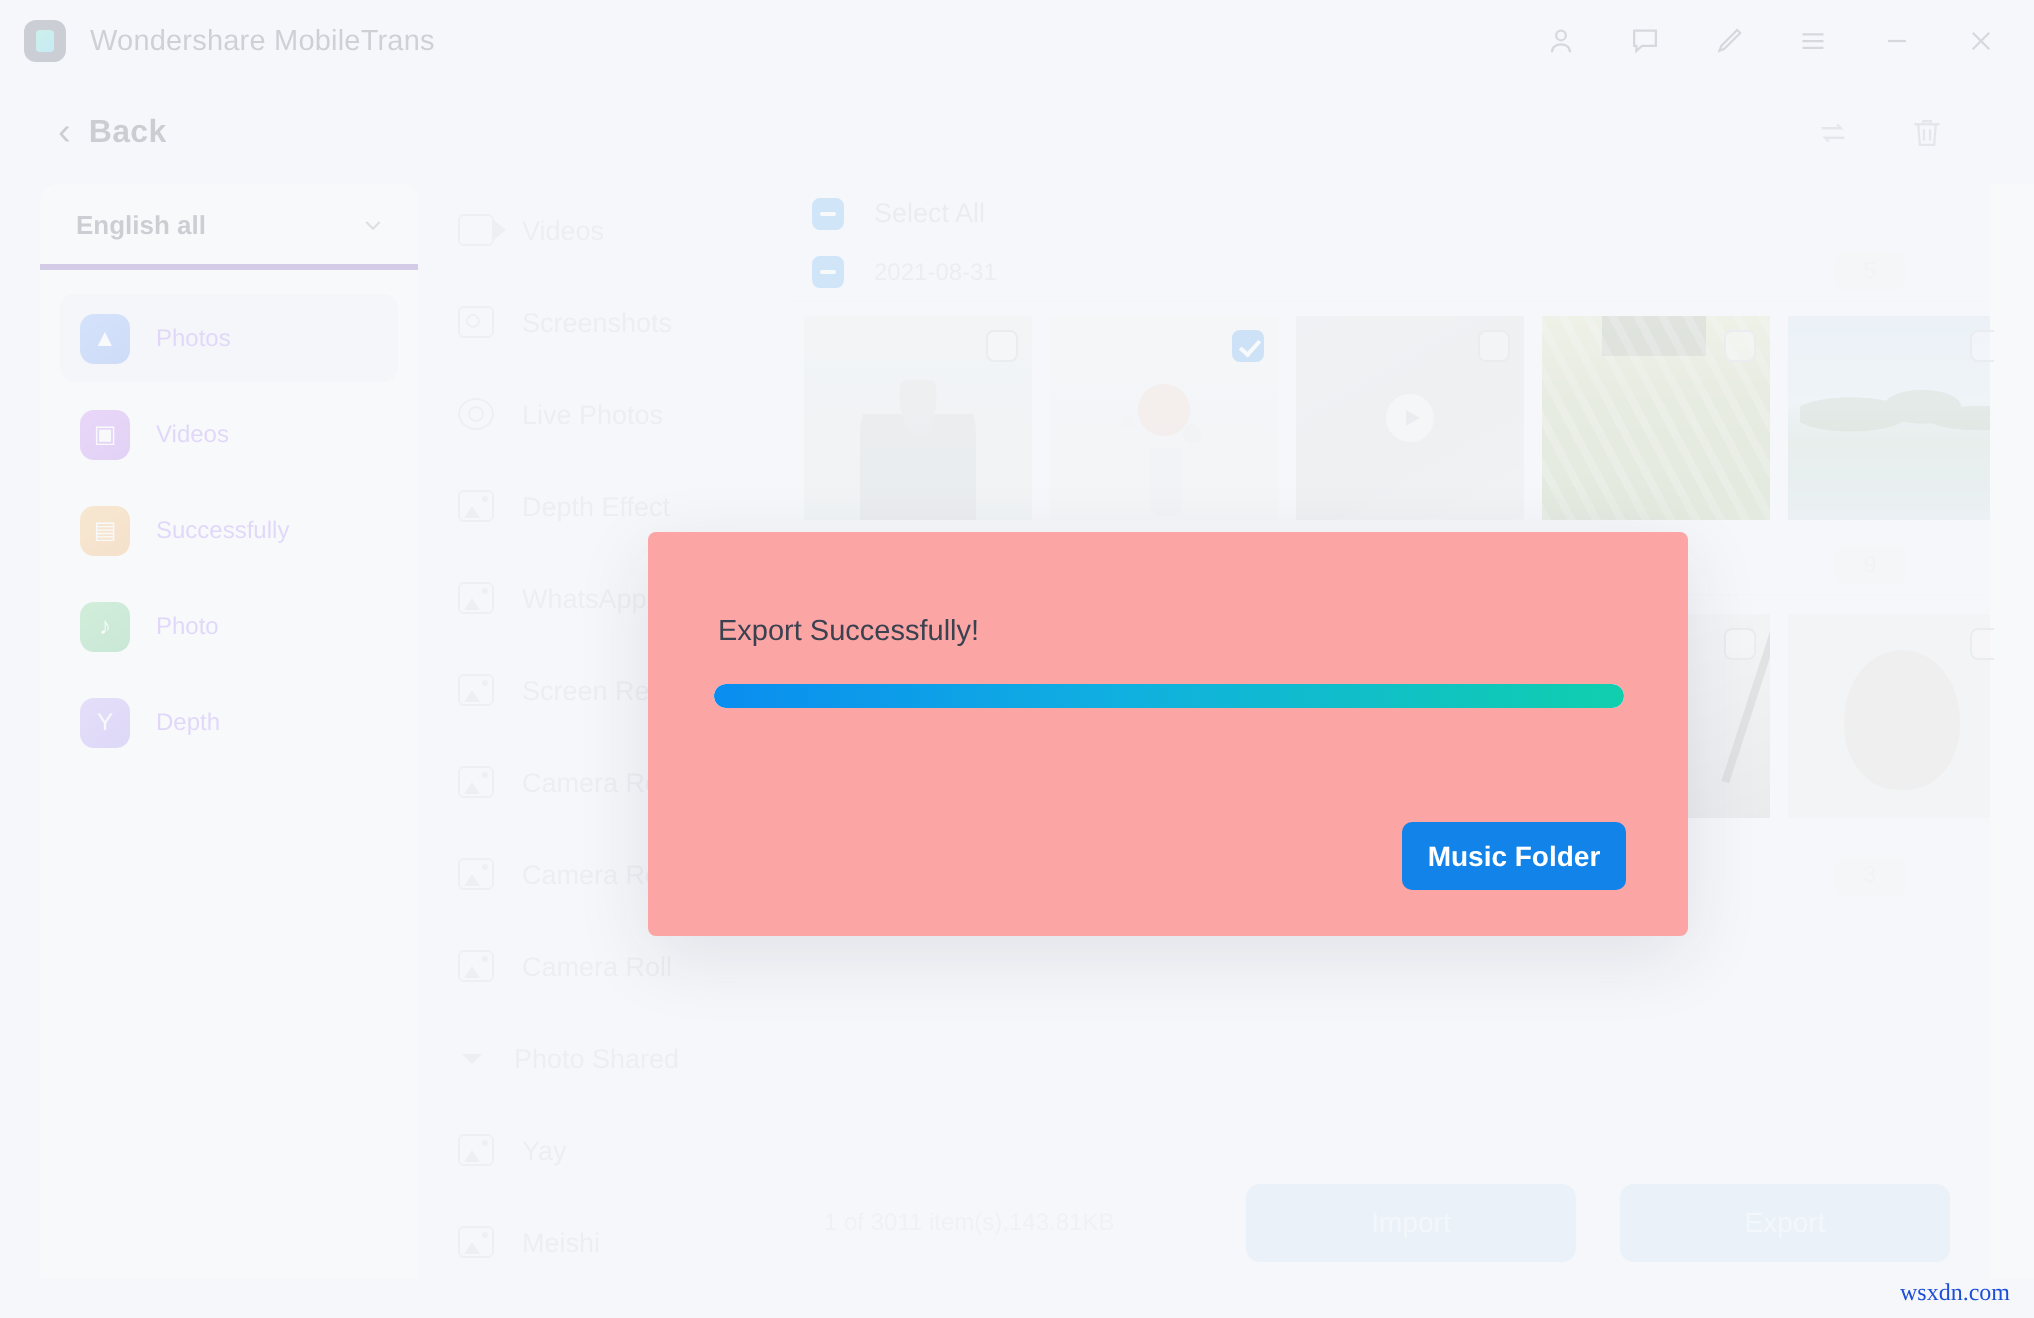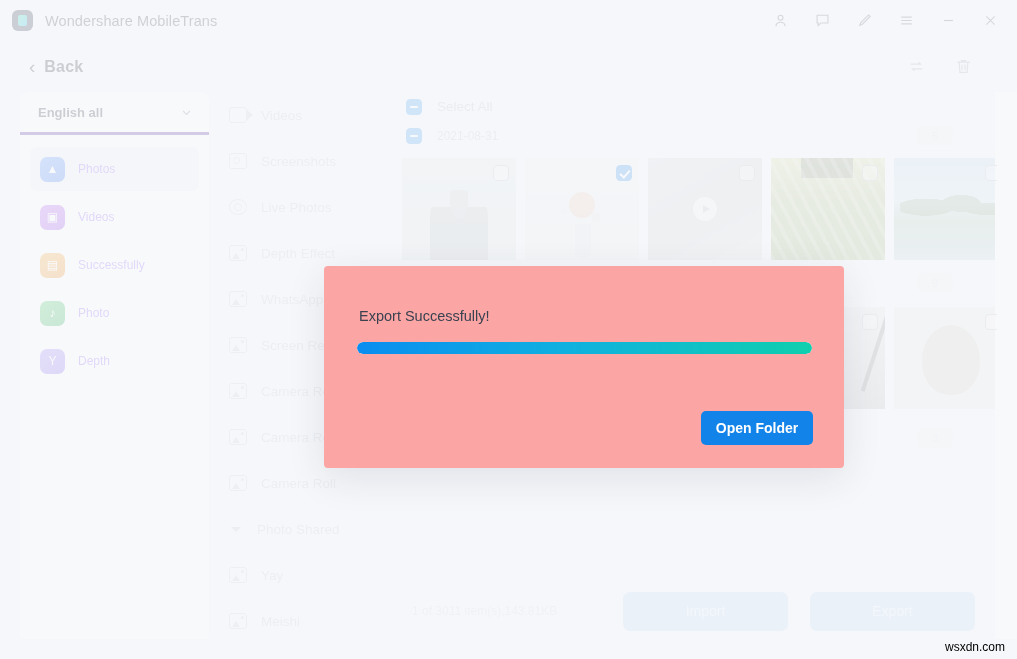--- a/index.html
+++ b/index.html
@@ -377,22 +377,23 @@
   }
   .btn-outline {
     width: 112px; height: 34px; border-radius: 5px;
     background: #fff; color: #2a3342;
     border: 1px solid #2a6a96;
     font-size: 14px; font-weight: 600;
     display: flex; align-items: center; justify-content: center;
   }
   .watermark {
     position: absolute; right: 12px; bottom: 5px;
-    font-size: 12px; color: #000000;
+    font-size: 12px; color: #1d4ed8;
     z-index: 60;
+    font-family: Liberation Serif, serif;
   }
 </style>
 </head>
 <body>
 
 <div id="app">
 
   <div class="titlebar">
     <div class="logo">
       <div class="logo-inner"></div>
@@ -626,18 +627,18 @@
     <button class="btn-wide btn-export">Export</button>
   </div>
 
   <div class="scrim"></div>
   <div class="dialog">
     <div class="dlg-title">Export Successfully!</div>
     <div class="progress">
       <div class="progress-fill" id="pfill" style="width: 100%;"></div>
     </div>
     <div class="dlg-buttons">
-      <button class="btn-primary">Open Folder</button>
+      <button class="btn-primary">Music Folder</button>
     </div>
   </div>
 
   <div class="watermark">wsxdn.com</div>
 </div>
 
 </body></html>

